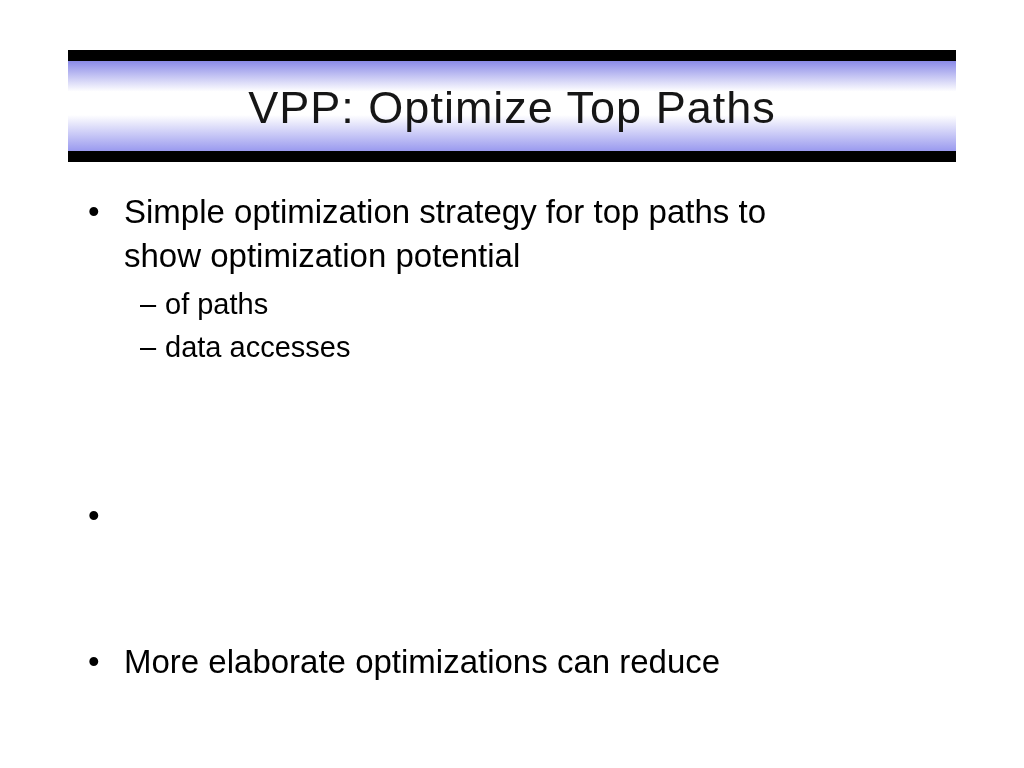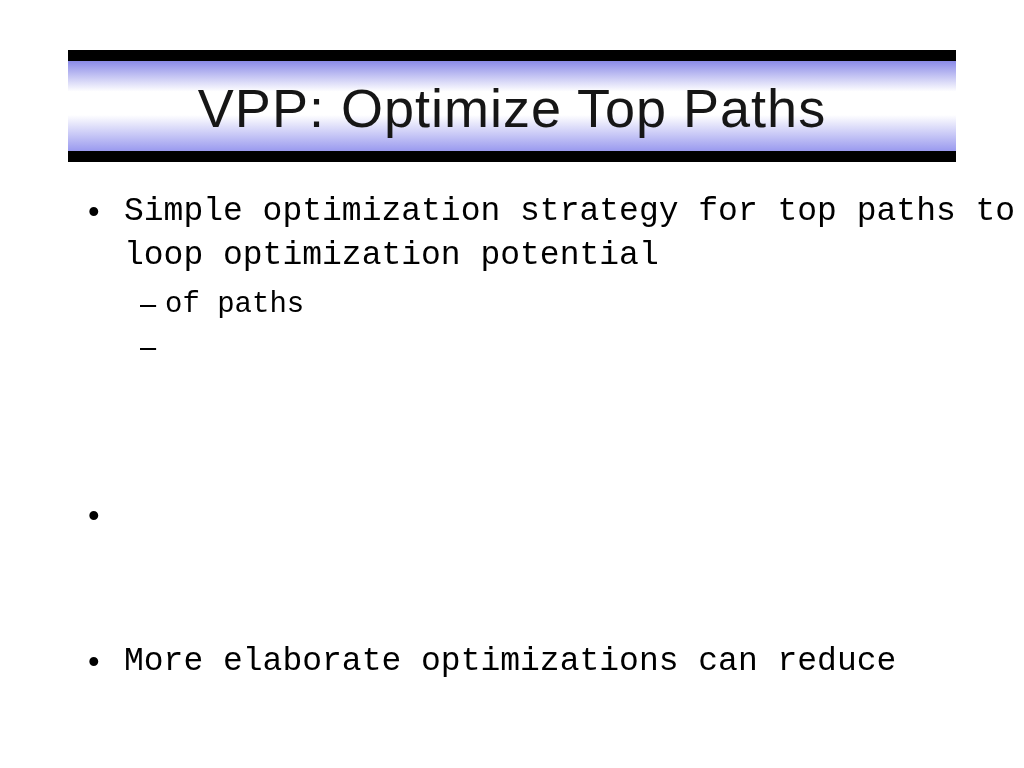--- a/index.html
+++ b/index.html
@@ -47,21 +47,21 @@
       #9a9aef 100%);
   }
   .banner .title {
     position: absolute;
     inset: 0;
     margin: 0;
     display: flex;
     align-items: center;
     justify-content: center;
     padding-top: 4px;
-    font-size: 54px;
+    font-size: 45px;
     font-weight: 400;
     letter-spacing: 1px;
     color: #161616;
     white-space: nowrap;
   }
 
   
   .para {
     position: absolute;
     left: 88px;
@@ -90,54 +90,55 @@
     position: relative;
   }
   .sub-item > .marker {
     position: absolute;
     left: 0;
     top: 0;
   }
   .sub-item > .lines {
     margin-left: 25px;
   }
-  .line { white-space: nowrap; font-family: Liberation Mono, monospace; }
+  .line { white-space: nowrap; }
 </style>
 </head>
 <body>
 
 <div class="slide">
 
   <header class="banner">
     <div class="bar top"></div>
     <div class="mid"></div>
     <div class="bar bottom"></div>
     <h1 class="title">VPP: Optimize Top Paths</h1>
   </header>
 
   <main>
 
     <div class="para lvl1" style="top:190px">
       <span class="marker">•</span>
       <div class="lines">
         <div class="line">Simple optimization strategy for top paths to</div>
-        <div class="line">loop optimization potential</div>
+        <div class="line">show optimization potential</div>
       </div>
     </div>
 
     <div class="sub-group" style="top:283px">
       <div class="sub-item">
         <span class="marker">–</span>
         <div class="lines">
           <div class="line">of paths</div>
         </div>
       </div>
       <div class="sub-item">
         <span class="marker">–</span>
         <div class="lines">
+          <div class="line">data accesses</div>
         </div>
       </div>
     </div>
 
     <div class="para lvl1" style="top:494px">
       <span class="marker">•</span>
       <div class="lines">
       </div>
     </div>
 

